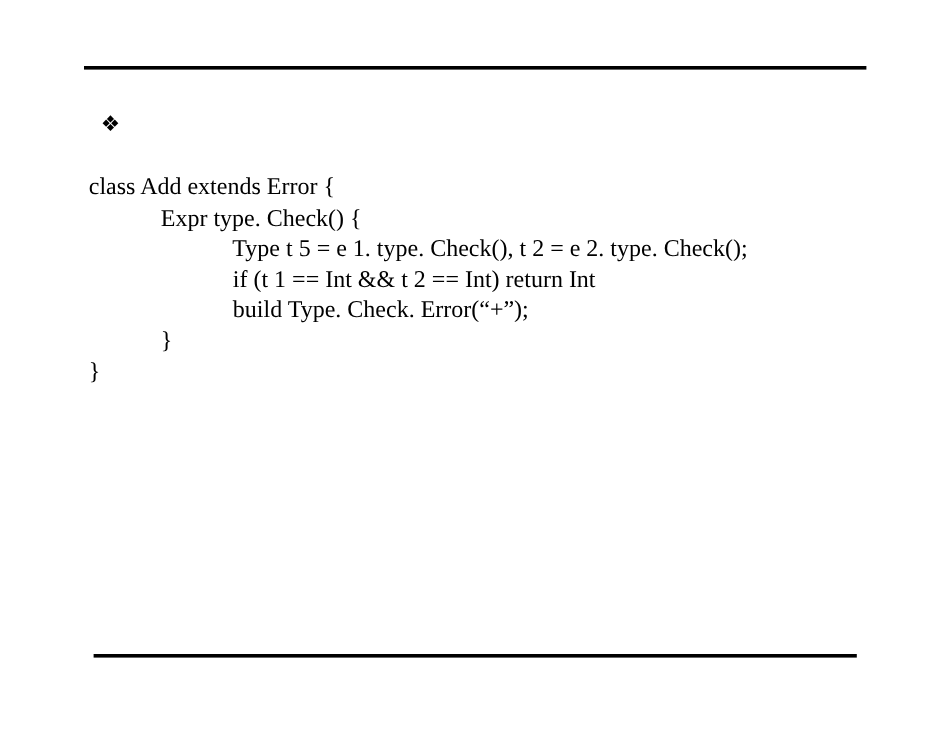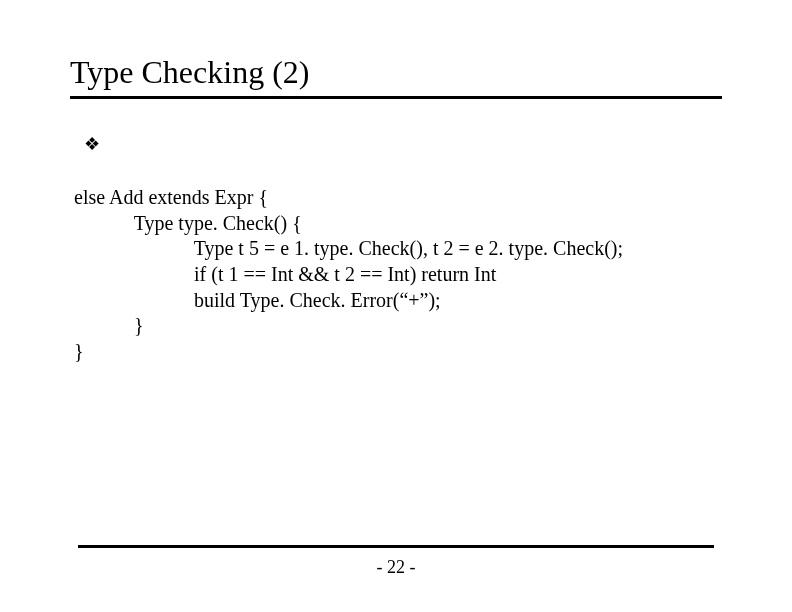--- a/index.html
+++ b/index.html
@@ -70,31 +70,29 @@
     bottom: 34px;
     text-align: center;
     font-size: 18px;
   }
 </style>
 </head>
 <body>
 
 <div class="slide">
 
-  <h1 class="title">Type Checking (2)</h1>
   <div class="title-underline"></div>
 
   <div class="bullet-row">
     <span class="bullet-icon">❖</span>
   </div>
 
-  <div class="code-block"><span>else Add extends Expr {</span>
-<span>            Type type. Check() {</span>
+  <div class="code-block"><span>class Add extends Error {</span>
+<span>            Expr type. Check() {</span>
 <span>                        Type t 5 = e 1. type. Check(), t 2 = e 2. type. Check();</span>
 <span>                        if (t 1 == Int &amp;&amp; t 2 == Int) return Int</span>
 <span>                        build Type. Check. Error(“+”);</span>
 <span>            }</span>
 <span>}</span></div>
 
   <div class="footer-line"></div>
-  <div class="page-number">- 22 -</div>
 
 </div>
 
 </body></html>

